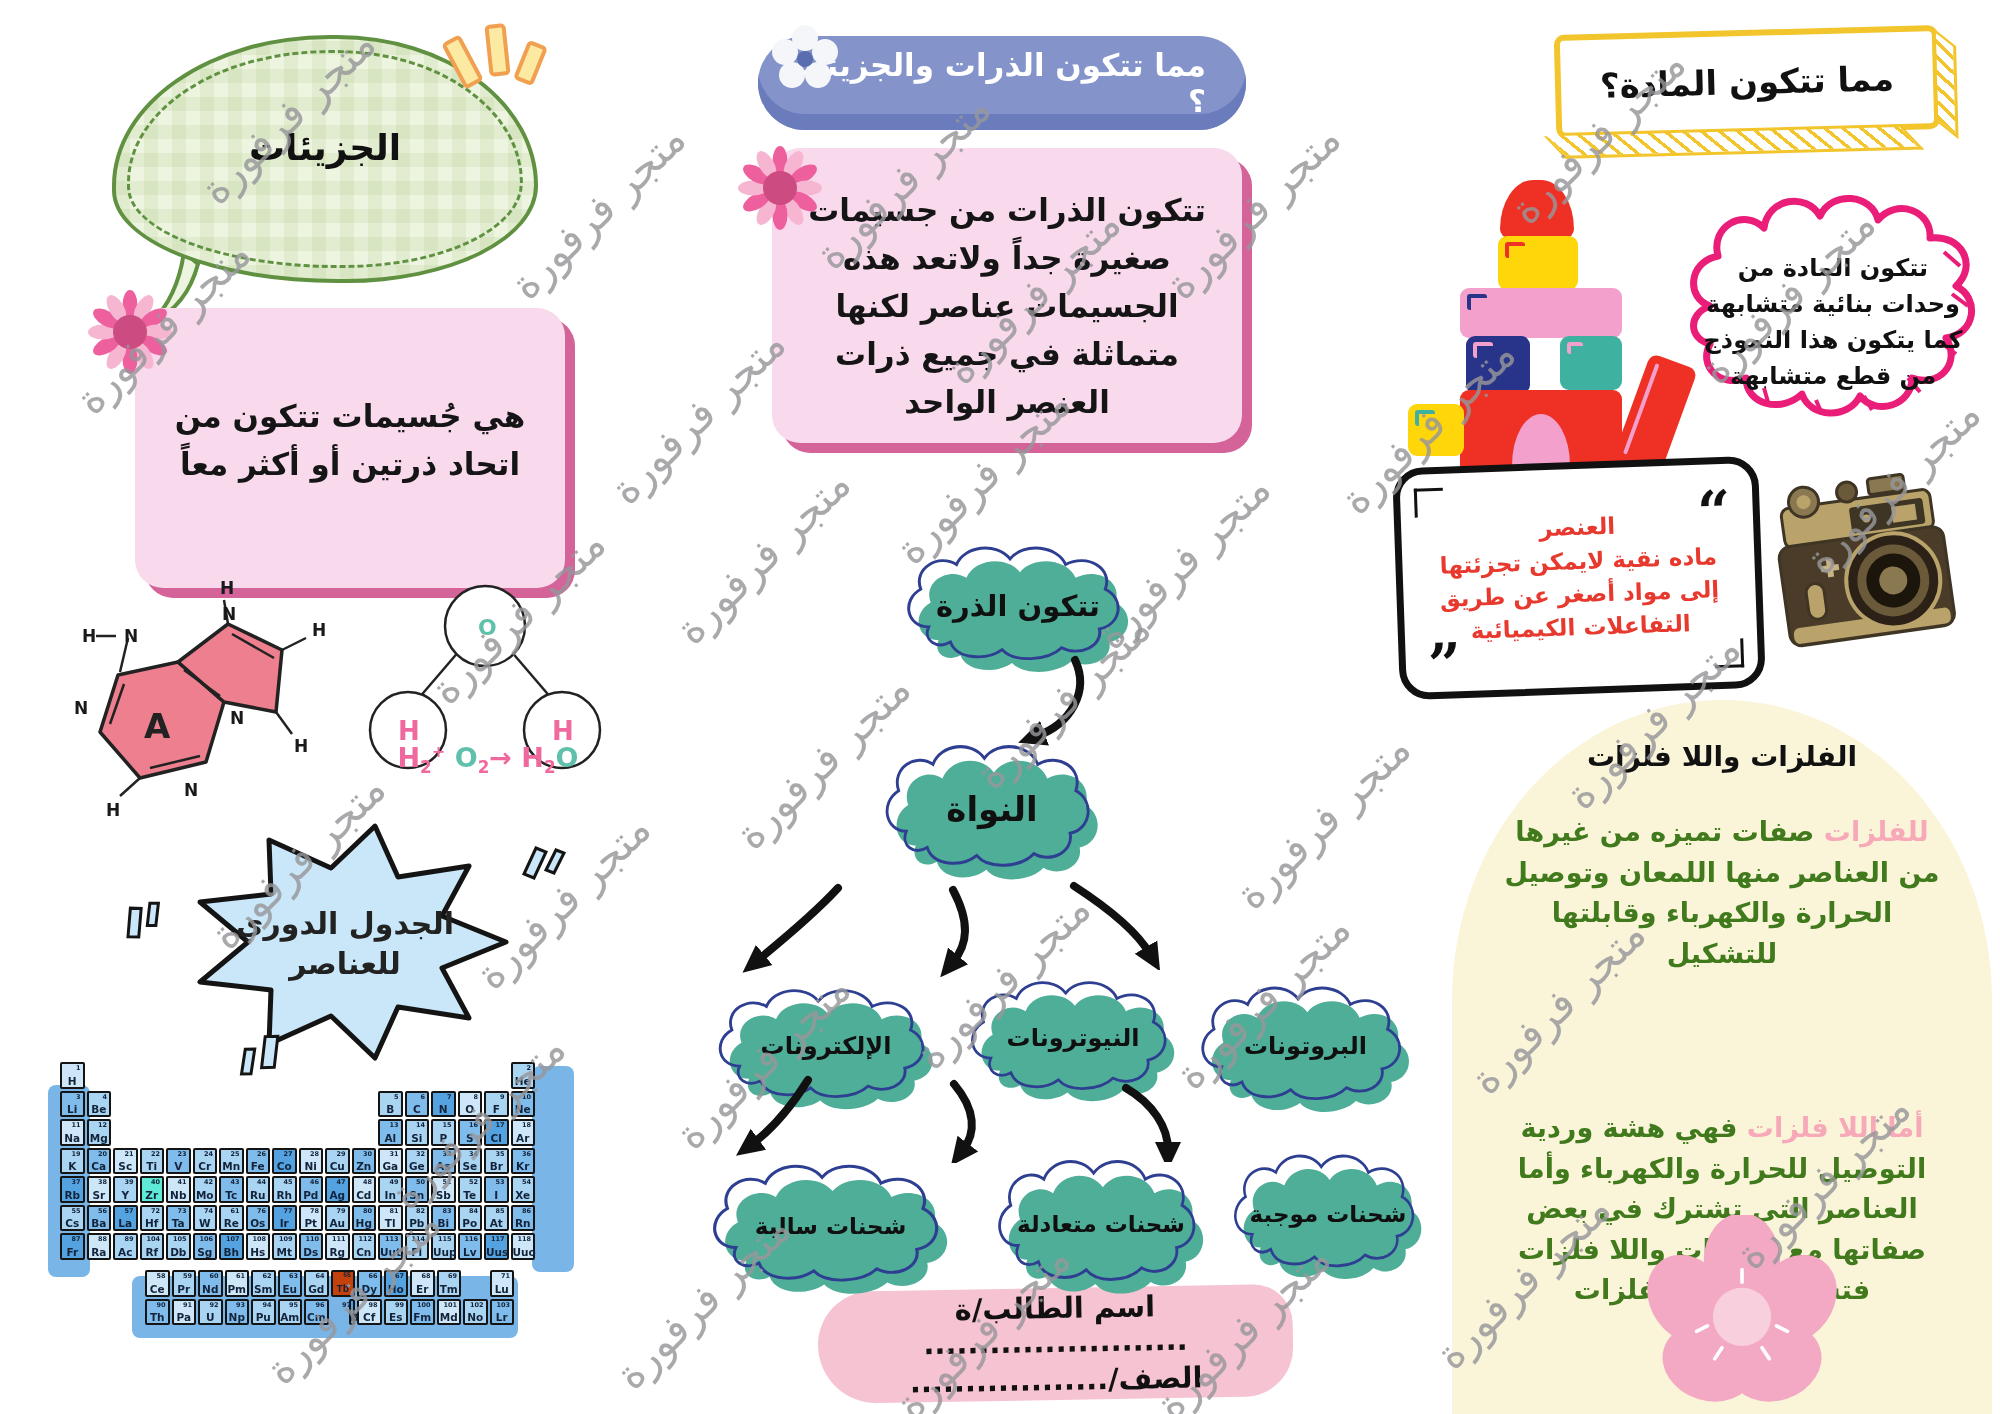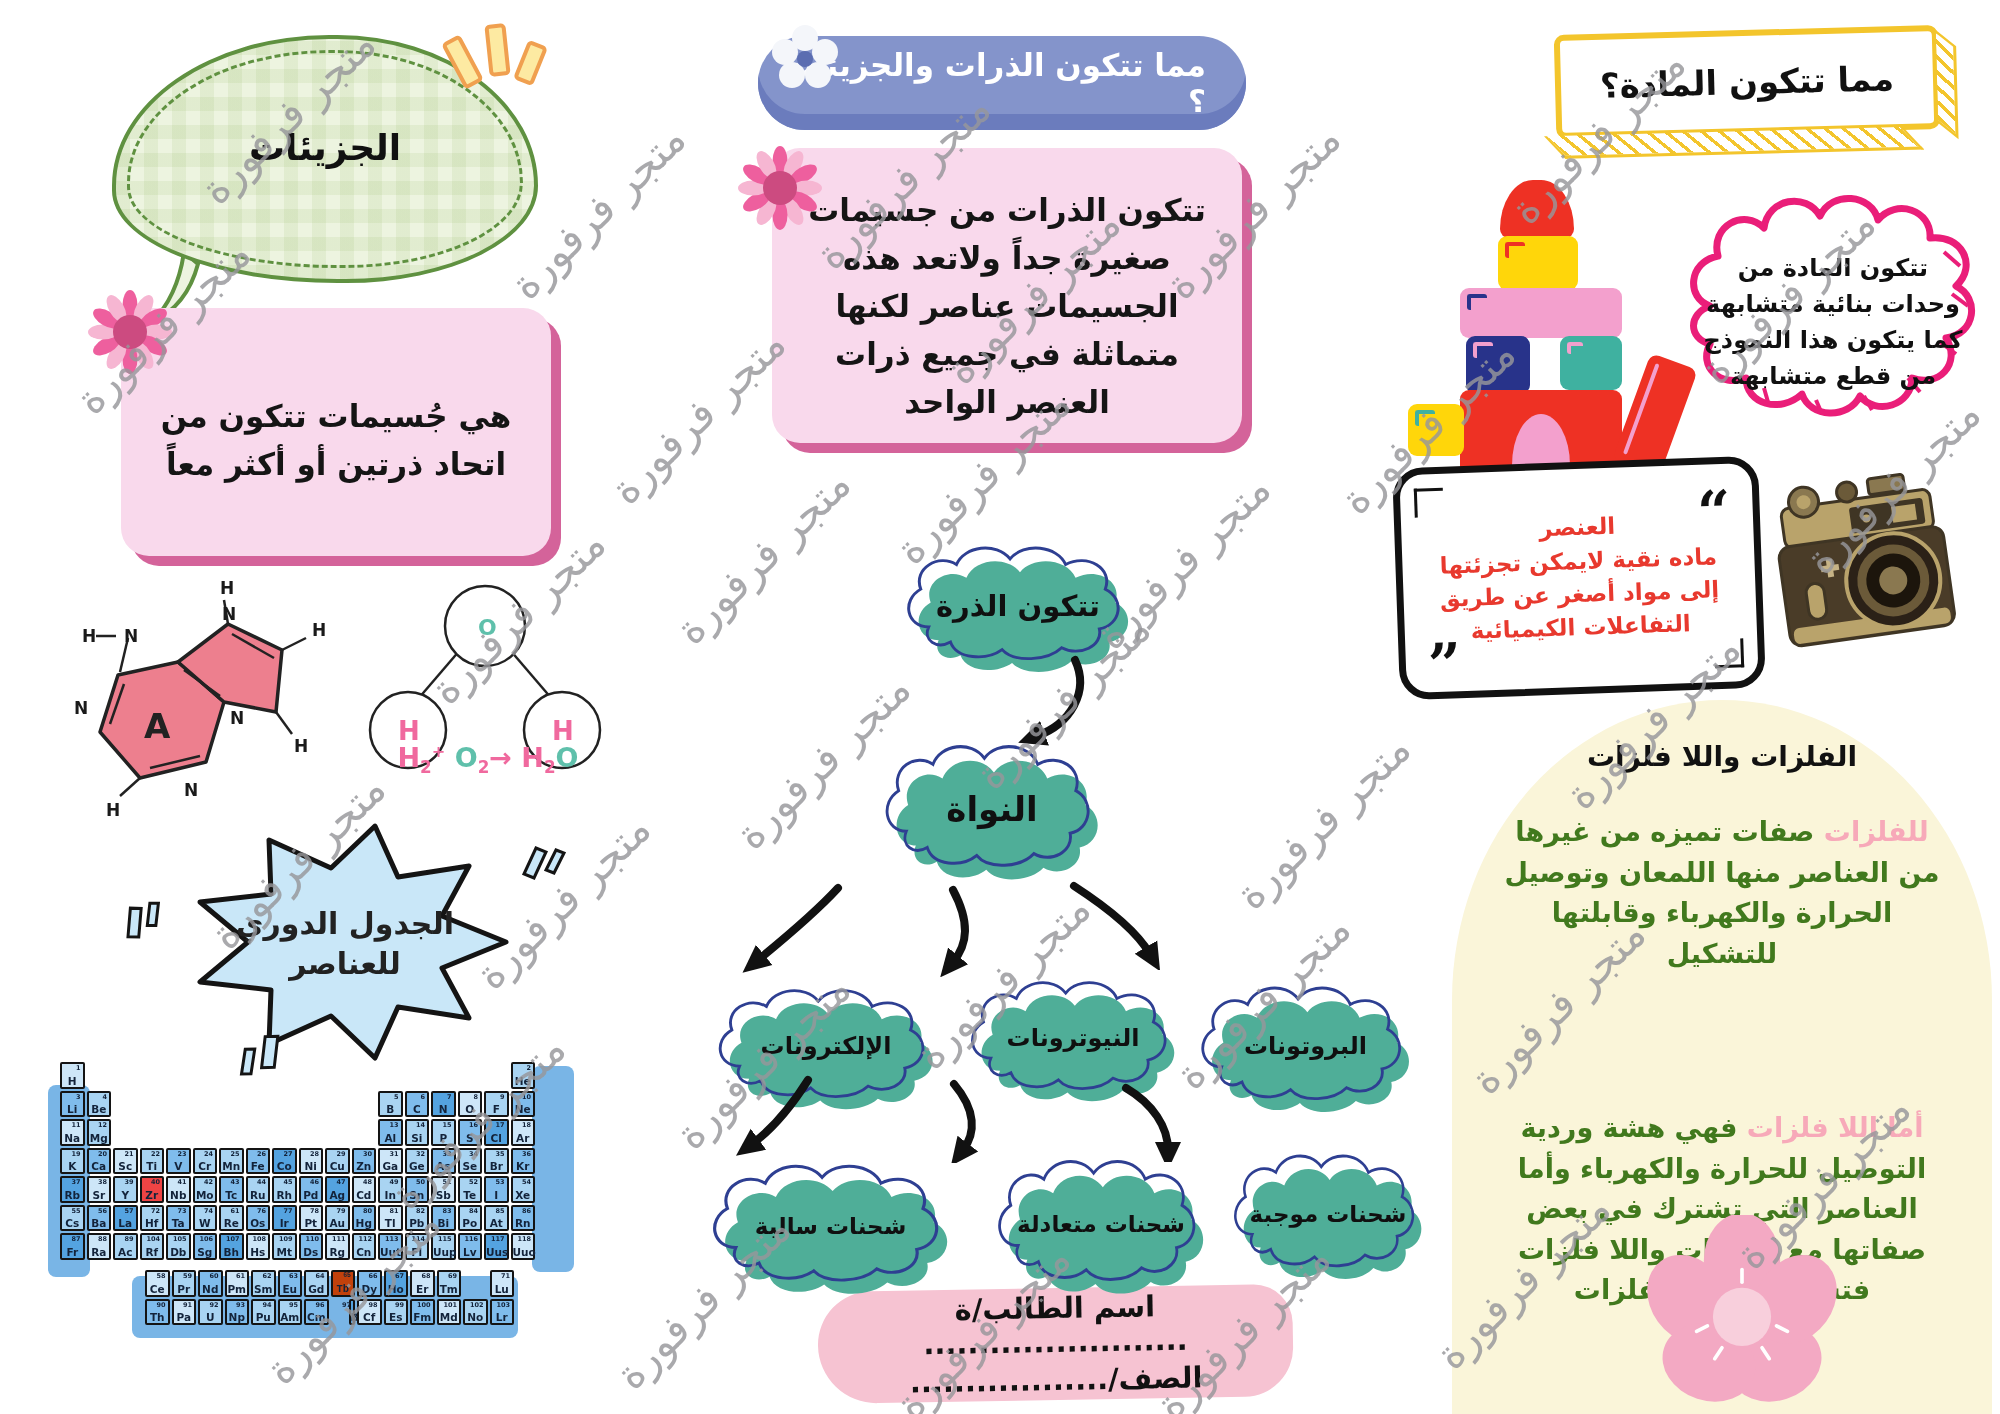--- a/index.html
+++ b/index.html
@@ -134,21 +134,21 @@
           <ellipse cx="0" cy="-27" rx="7.5" ry="15" fill="#f6b6d2" transform="rotate(150)"></ellipse>
           <ellipse cx="0" cy="-27" rx="7.5" ry="15" fill="#ee5f9e" transform="rotate(180)"></ellipse>
           <ellipse cx="0" cy="-27" rx="7.5" ry="15" fill="#f6b6d2" transform="rotate(210)"></ellipse>
           <ellipse cx="0" cy="-27" rx="7.5" ry="15" fill="#ee5f9e" transform="rotate(240)"></ellipse>
           <ellipse cx="0" cy="-27" rx="7.5" ry="15" fill="#f6b6d2" transform="rotate(270)"></ellipse>
           <ellipse cx="0" cy="-27" rx="7.5" ry="15" fill="#ee5f9e" transform="rotate(300)"></ellipse>
           <ellipse cx="0" cy="-27" rx="7.5" ry="15" fill="#f6b6d2" transform="rotate(330)"></ellipse>
         </g>
         <circle r="17" fill="#cc4b80"></circle>
       </svg></div>
-  <div class="pinkbox" style="left:121px;top:308px;width:430px;height:248px;">
+  <div class="pinkbox" style="left:135px;top:308px;width:430px;height:280px;">
     <div class="txt" style="top:84px;font-size:31px;" dir="rtl">هي جُسيمات تتكون من اتحاد ذرتين أو أكثر معاً</div>
   </div>
 
   <div class="mol" style="left:72px;top:572px;">
     <svg width="270" height="250" viewBox="0 0 270 250">
       <g stroke="#222" stroke-width="3.5" stroke-linejoin="round">
         <polygon points="28,160 46,103 106,90 152,130 134,190 68,206" fill="#ed7f8e"></polygon>
         <polygon points="106,90 156,52 210,78 204,140 152,130" fill="#ed7f8e"></polygon>
       </g>
       <g stroke="#222" stroke-width="2.5">
@@ -371,21 +371,21 @@
         <span class="pt-sym">Rb</span>
       </div>
       <div class="pt-cell" style="background: rgb(205, 230, 248); grid-area: 5 / 2;">
         <span class="pt-num">38</span>
         <span class="pt-sym">Sr</span>
       </div>
       <div class="pt-cell" style="background: rgb(169, 212, 242); grid-area: 5 / 3;">
         <span class="pt-num">39</span>
         <span class="pt-sym">Y</span>
       </div>
-      <div class="pt-cell" style="background: #ef4444; grid-area: 5 / 4;">
+      <div class="pt-cell" style="background: #5eead4; grid-area: 5 / 4;">
         <span class="pt-num">40</span>
         <span class="pt-sym">Zr</span>
       </div>
       <div class="pt-cell" style="background: rgb(205, 230, 248); grid-area: 5 / 5;">
         <span class="pt-num">41</span>
         <span class="pt-sym">Nb</span>
       </div>
       <div class="pt-cell" style="background: rgb(169, 212, 242); grid-area: 5 / 6;">
         <span class="pt-num">42</span>
         <span class="pt-sym">Mo</span>

